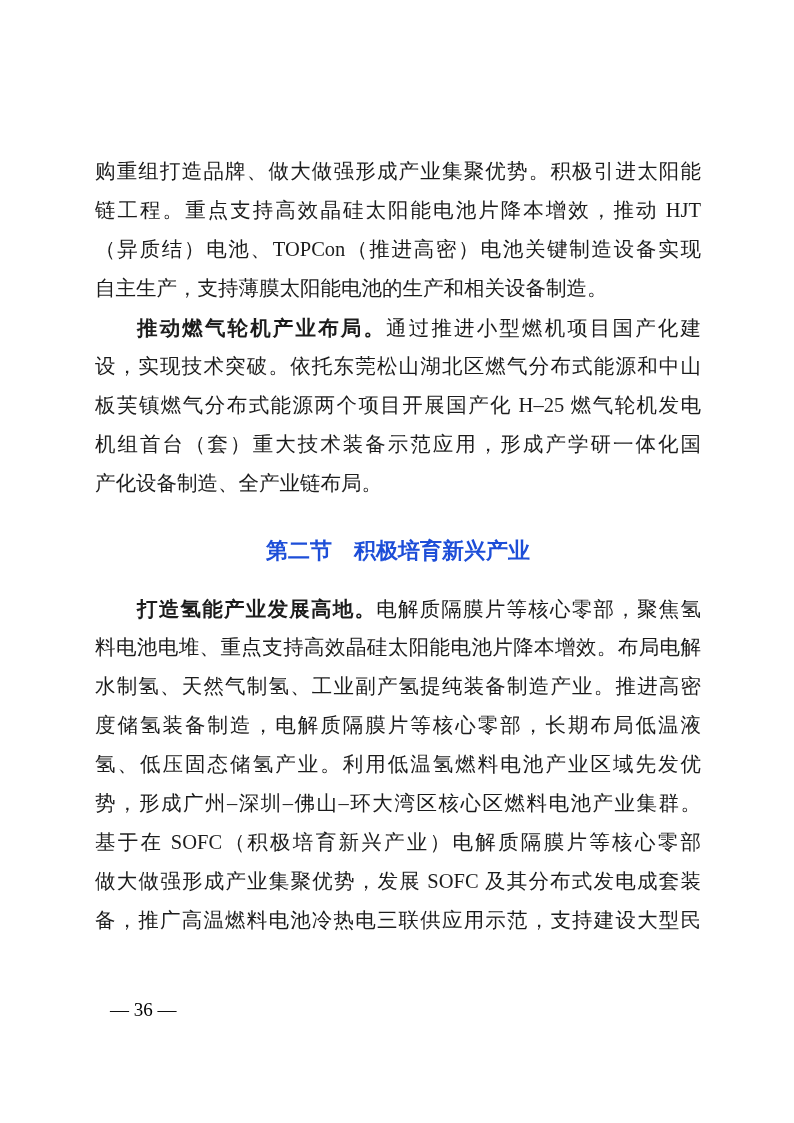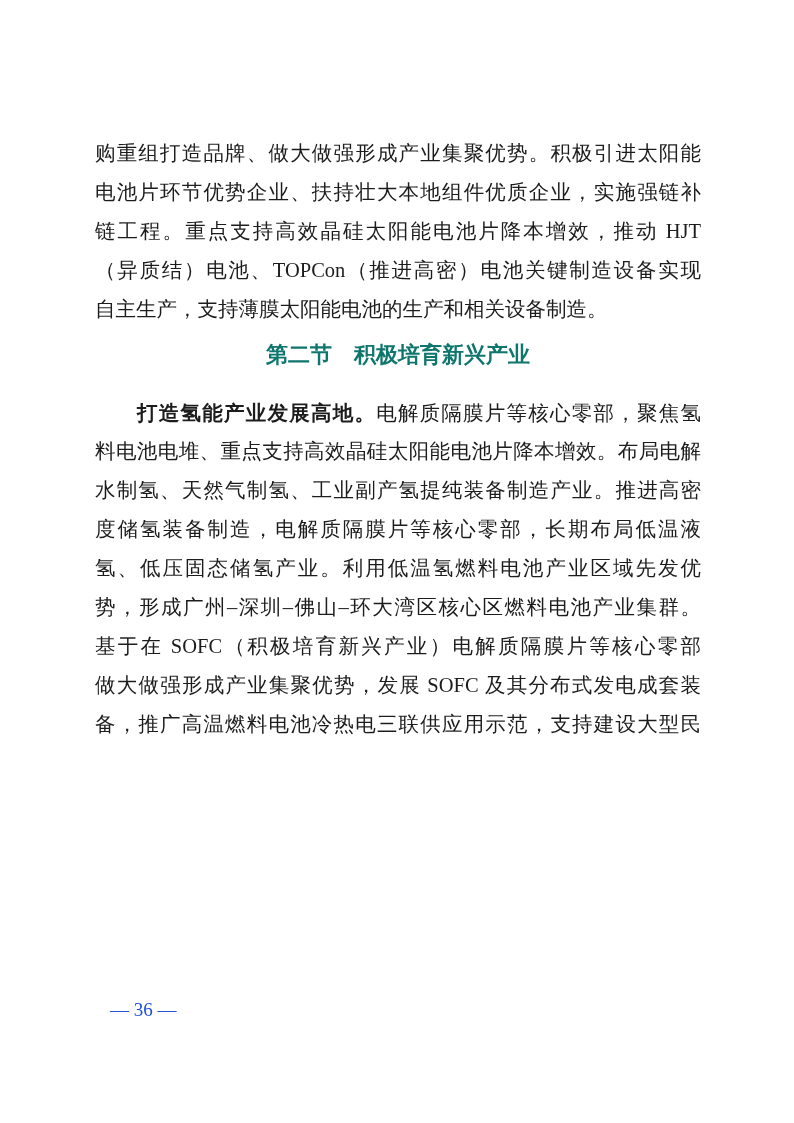--- a/index.html
+++ b/index.html
@@ -12,21 +12,21 @@
     width: 794px;
     height: 1123px;
     background: #ffffff;
     overflow: hidden;
     font-family: "Liberation Serif", "DejaVu Serif", serif;
     color: #1c1c1c;
   }
   .text-block {
     position: absolute;
     left: 95px;
-    top: 134px;
+    top: 152px;
     width: 606px;
   }
   .line {
     font-size: 20.5px;
     line-height: 39px;
     height: 39px;
     text-align: justify;
     text-align-last: justify;
     text-justify: inter-character;
   }
@@ -41,47 +41,53 @@
     font-weight: bold;
     font-size: 20.5px;
   }
   .section-heading {
     font-family: "Liberation Sans", "DejaVu Sans", sans-serif;
     font-weight: bold;
     font-size: 22px;
     line-height: 39px;
     height: 39px;
     text-align: center;
-    margin: 6px 0 19px 0;
-    color: #0f766e;
+    margin: 28px 0 19px 0;
+    color: #1d4ed8;
   }
   .footer {
     position: absolute;
     left: 110px;
     top: 996px;
     font-size: 19px;
     line-height: 28px;
-    color: #1d4ed8;
+    color: #000000;
   }
 </style>
 </head>
 <body>
 
 <div class="page">
 
   <div class="text-block">
 
     <div>
       <div class="line">购重组打造品牌、做大做强形成产业集聚优势。积极引进太阳能</div>
-      <div class="line">电池片环节优势企业、扶持壮大本地组件优质企业，实施强链补</div>
       <div class="line">链工程。重点支持高效晶硅太阳能电池片降本增效，推动 HJT</div>
       <div class="line">（异质结）电池、TOPCon（推进高密）电池关键制造设备实现</div>
       <div class="line para-end">自主生产，支持薄膜太阳能电池的生产和相关设备制造。</div>
     </div>
 
+    <div>
+      <div class="line indent-first"><span class="lead">推动燃气轮机产业布局。</span><span>通过推进小型燃机项目国产化建</span></div>
+      <div class="line">设，实现技术突破。依托东莞松山湖北区燃气分布式能源和中山</div>
+      <div class="line">板芙镇燃气分布式能源两个项目开展国产化 H–25 燃气轮机发电</div>
+      <div class="line">机组首台（套）重大技术装备示范应用，形成产学研一体化国</div>
+      <div class="line para-end">产化设备制造、全产业链布局。</div>
+    </div>
 
     <div class="section-heading">第二节　积极培育新兴产业</div>
 
     <div>
       <div class="line indent-first"><span class="lead">打造氢能产业发展高地。</span><span>电解质隔膜片等核心零部，聚焦氢</span></div>
       <div class="line">料电池电堆、重点支持高效晶硅太阳能电池片降本增效。布局电解</div>
       <div class="line">水制氢、天然气制氢、工业副产氢提纯装备制造产业。推进高密</div>
       <div class="line">度储氢装备制造，电解质隔膜片等核心零部，长期布局低温液</div>
       <div class="line">氢、低压固态储氢产业。利用低温氢燃料电池产业区域先发优</div>
       <div class="line">势，形成广州–深圳–佛山–环大湾区核心区燃料电池产业集群。</div>

